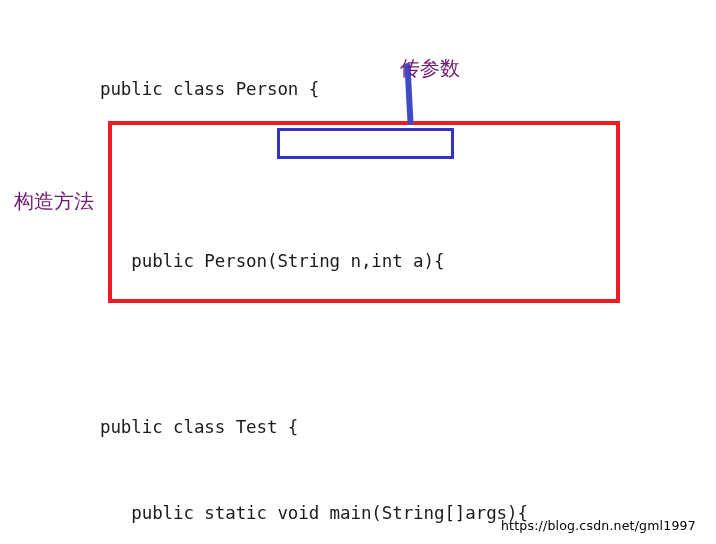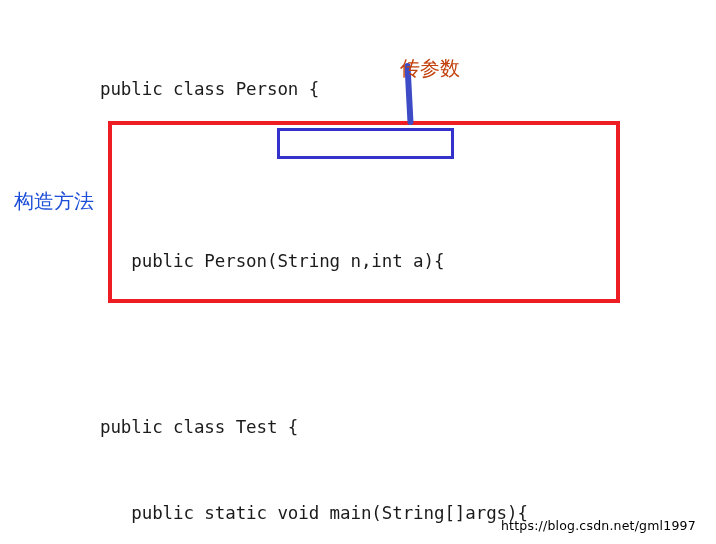--- a/index.html
+++ b/index.html
@@ -56,24 +56,24 @@
   }
 
   
   .anno-label {
     position: absolute;
     font-family: "DejaVu Sans", "Liberation Sans", sans-serif;
     white-space: nowrap;
     font-size: 20px;
   }
   .anno-red {
-    color: #1d4ed8;
+    color: #701a75;
   }
   .anno-pink {
-    color: #c2410c;
+    color: #701a75;
   }
 
   
   .watermark {
     position: absolute;
     font-family: "DejaVu Sans", "Liberation Sans", sans-serif;
     font-size: 12.5px;
     color: #000000;
     white-space: nowrap;
     letter-spacing: 0.2px;

